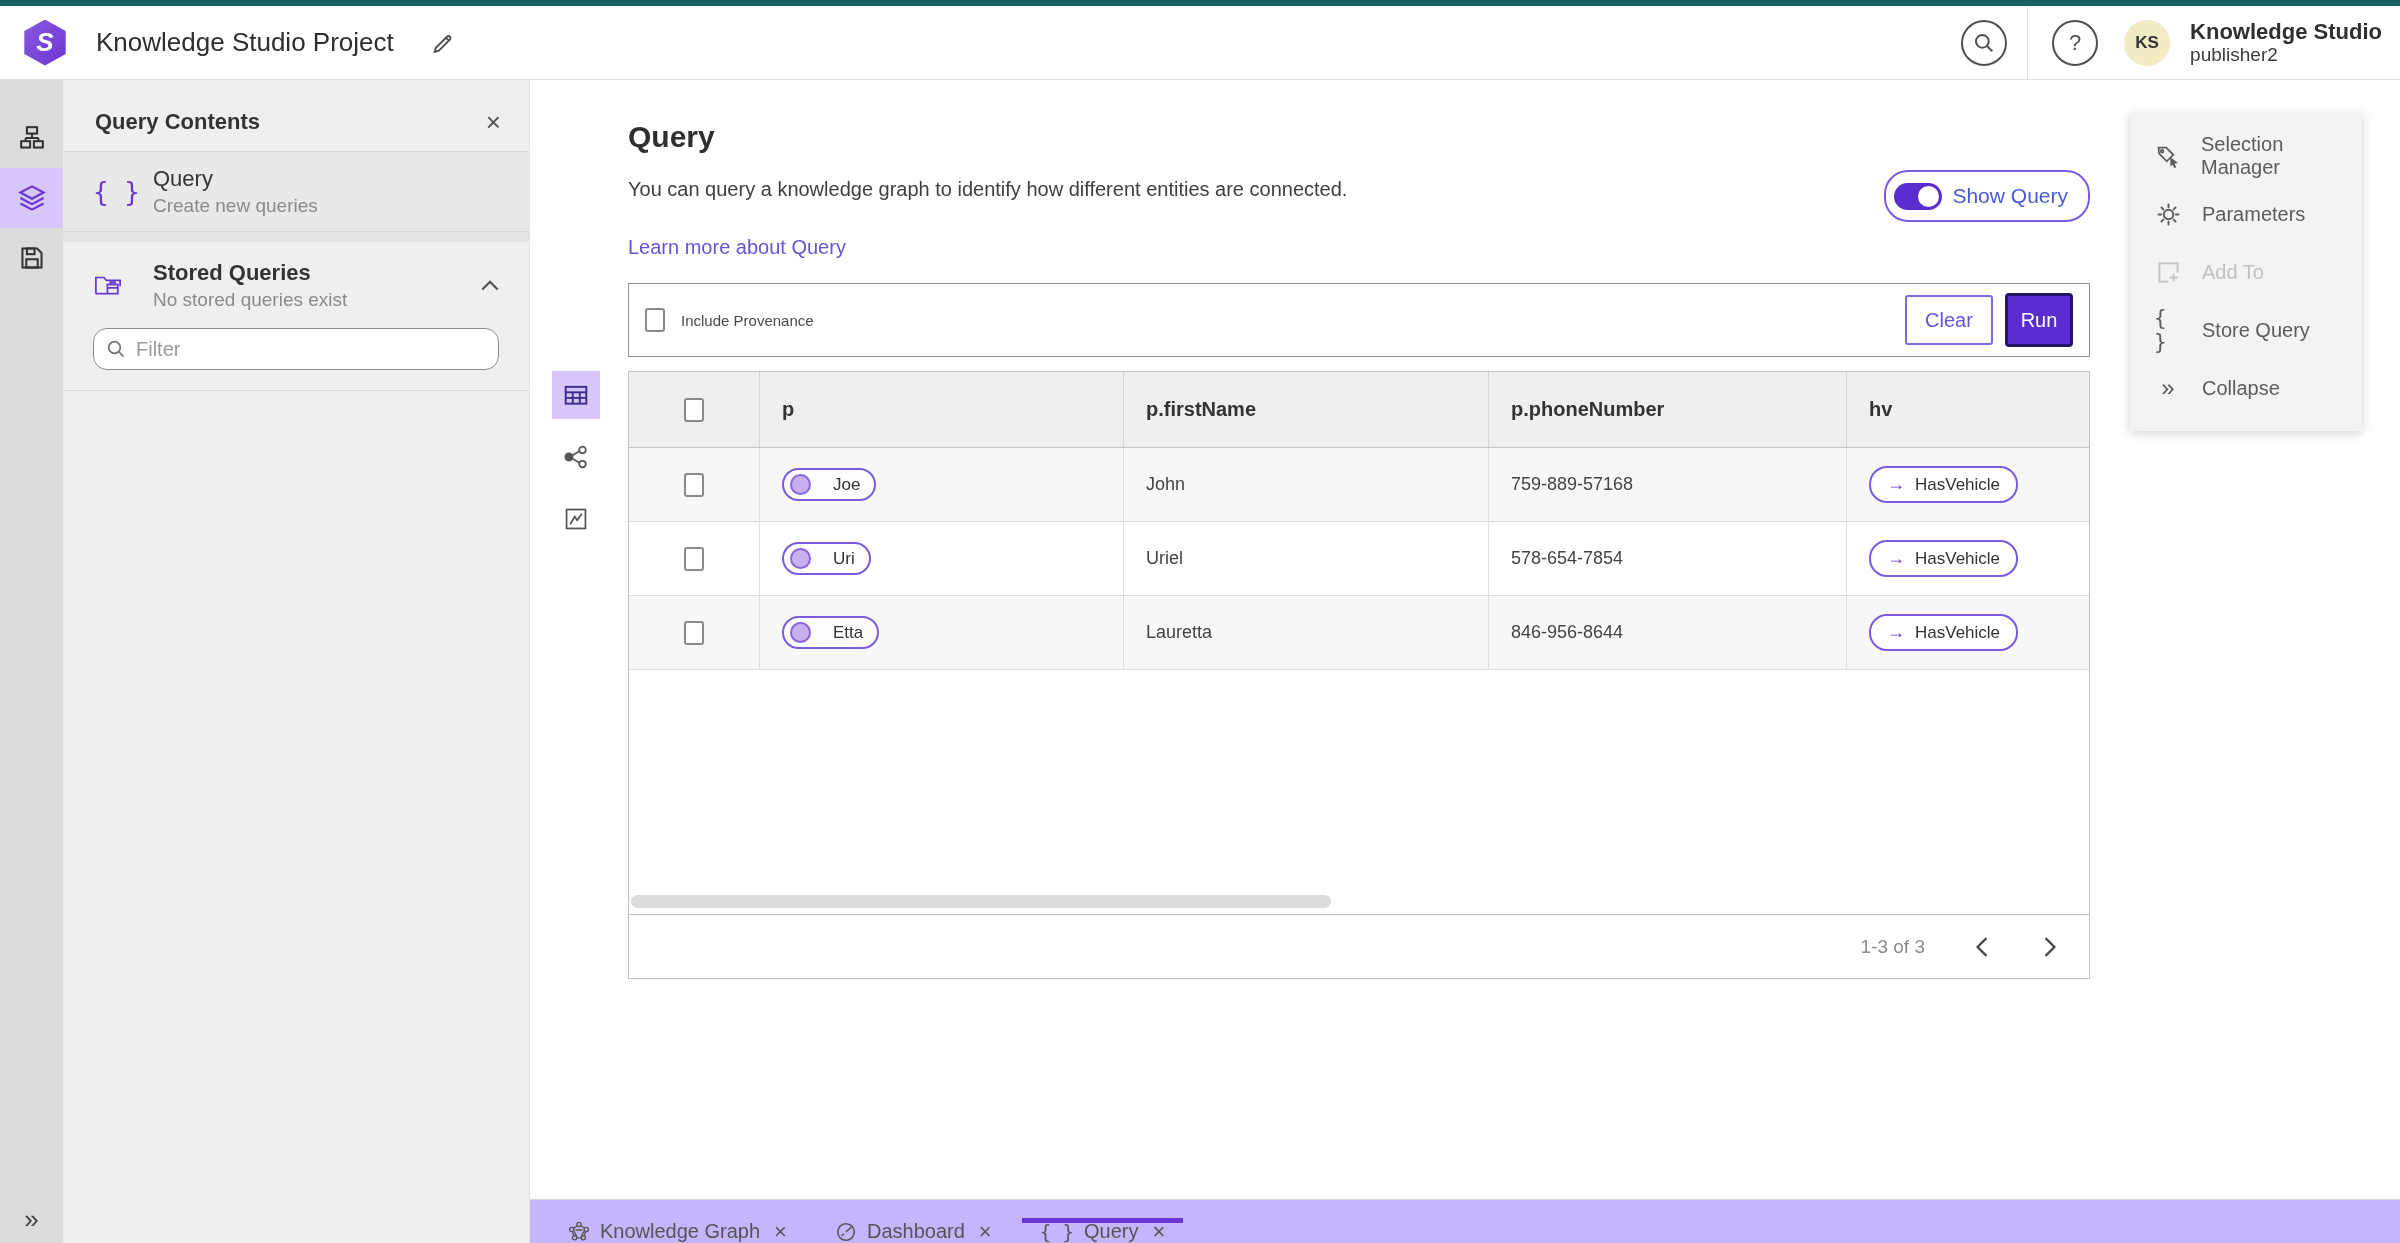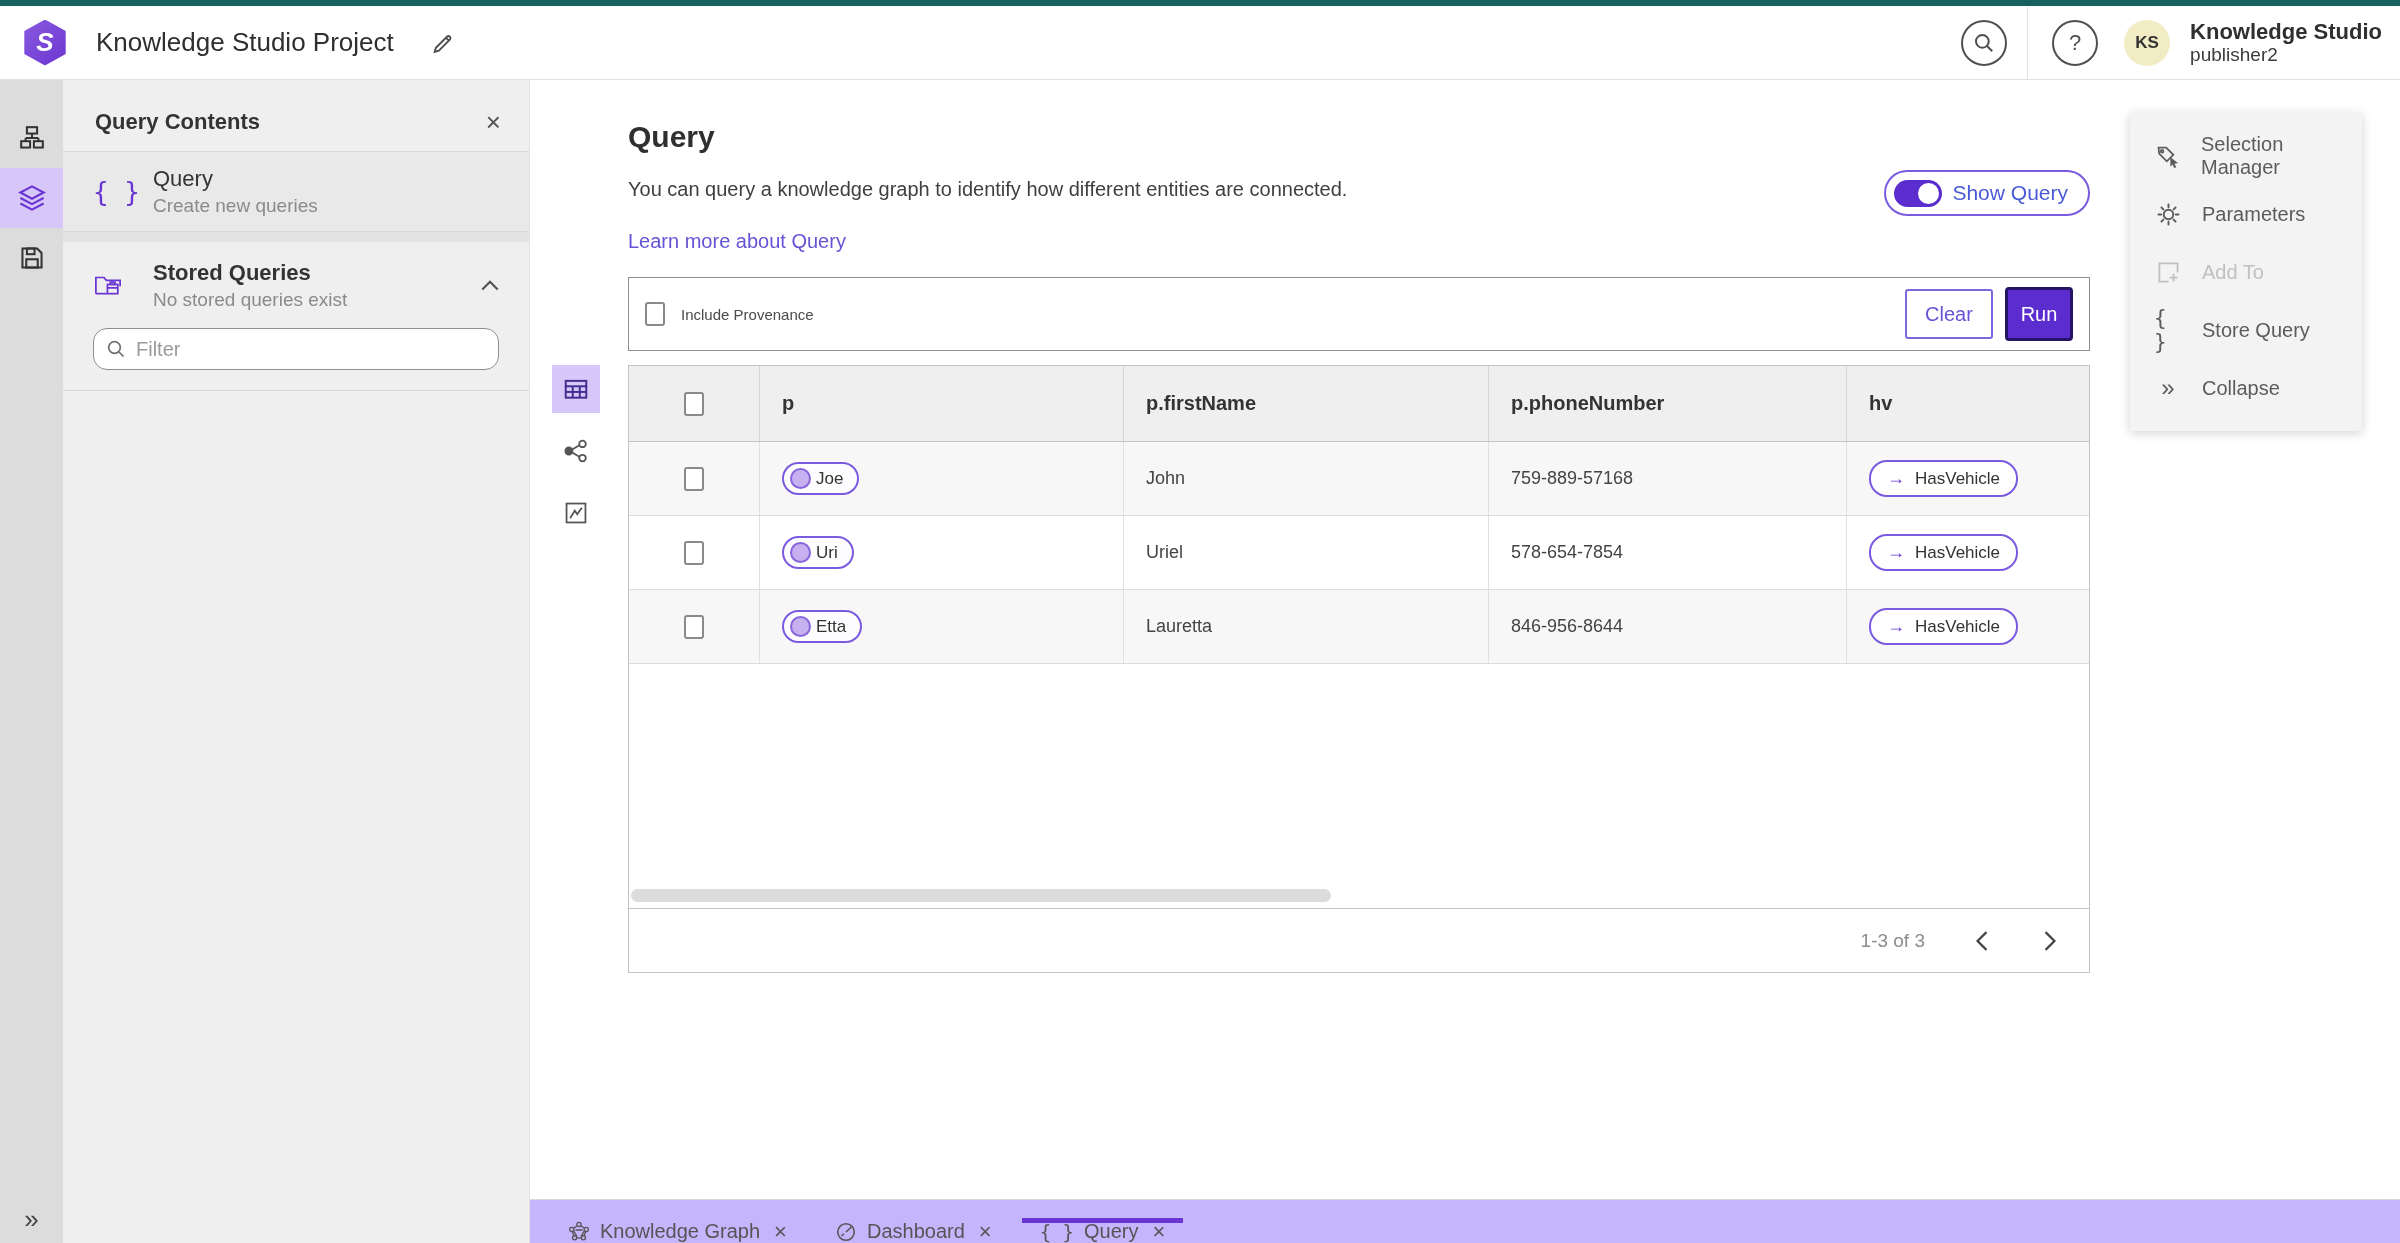--- a/index.html
+++ b/index.html
@@ -58,21 +58,21 @@
   .filter-box input { border:none; outline:none; background:transparent; font-size:20px;
     color:#444; margin-left:10px; width:330px; font-family:"Liberation Sans",sans-serif; }
   .filter-box input::placeholder { color:#9a9a9a; }
 
   
   .main { flex:1 1 auto; background:#fff; position:relative; }
   .content { padding:40px 0 0 98px; width:1560px; }
   h1.page-title { font-size:30px; font-weight:700; color:#2f2f2f; }
   .desc-row { display:flex; align-items:flex-start; margin-top:24px; width:1462px; }
   .desc-text { font-size:20px; color:#3f3f3f; }
-  .toggle-pill { margin-left:auto; border:2px solid #7a5be0; border-radius:24px; height:46px;
+  .toggle-pill { margin-left:auto; border:2px solid #7a5be0; border-radius:24px; height:52px;
     display:flex; align-items:center; padding:0 20px 0 8px; cursor:pointer; margin-top:-8px; }
   .switch { width:48px; height:27px; border-radius:14px; background:#5b2cce; position:relative; }
   .switch .knob { position:absolute; right:3px; top:3px; width:21px; height:21px;
     border-radius:50%; background:#fff; }
   .toggle-label { font-size:21px; color:#4a5ad6; margin-left:10px; }
   .learn-link { display:inline-block; margin-top:14px; font-size:20px; color:#6554d6;
     text-decoration:none; cursor:pointer; }
 
   .query-box { width:1462px; border:1px solid #8f8f8f; margin-top:24px; background:#fff; }
   .query-editor { position:relative; height:108px; border-bottom:1px solid #8f8f8f;
@@ -104,21 +104,21 @@
   .thead { background:#efefef; border-bottom:1px solid #c3c3c3; }
   .th { height:75px; display:flex; align-items:center; font-size:20px; font-weight:600;
     color:#333; padding:0 22px; border-left:1px solid #d6d6d6; }
   .th:first-child { border-left:none; justify-content:center; }
   .trow { border-bottom:1px solid #dcdcdc; }
   .trow.alt { background:#f7f7f7; }
   .td { height:73px; display:flex; align-items:center; font-size:18px; color:#444;
     padding:0 22px; border-left:1px solid #e0e0e0; }
   .td:first-child { border-left:none; justify-content:center; }
   .node-pill { display:inline-flex; align-items:center; border:2px solid #7a5be0;
-    border-radius:17px; background:#fdfcff; padding:4px 14px 4px 6px; gap:5px; cursor:pointer; }
+    border-radius:17px; background:#fdfcff; padding:4px 14px 4px 6px; gap:22px; cursor:pointer; }
   .node-dot { width:21px; height:21px; border-radius:50%; background:#c6b0f0; border:2px solid #8865dd; }
   .node-label { font-size:17px; color:#333; }
   .edge-pill { display:inline-flex; align-items:center; border:2px solid #7a5be0;
     border-radius:18px; background:#fff; padding:6px 16px; gap:10px; cursor:pointer; }
   .edge-arrow { color:#6936d3; font-size:18px; }
   .edge-label { font-size:17px; color:#333; }
   .tbody-empty { flex:1 1 auto; position:relative; }
   .hscroll-thumb { position:absolute; left:2px; bottom:6px; width:700px; height:13px;
     background:#dcdcdc; border-radius:7px; cursor:grab; }
   .pagination { border-top:1px solid #c3c3c3; height:64px; display:flex; align-items:center;

